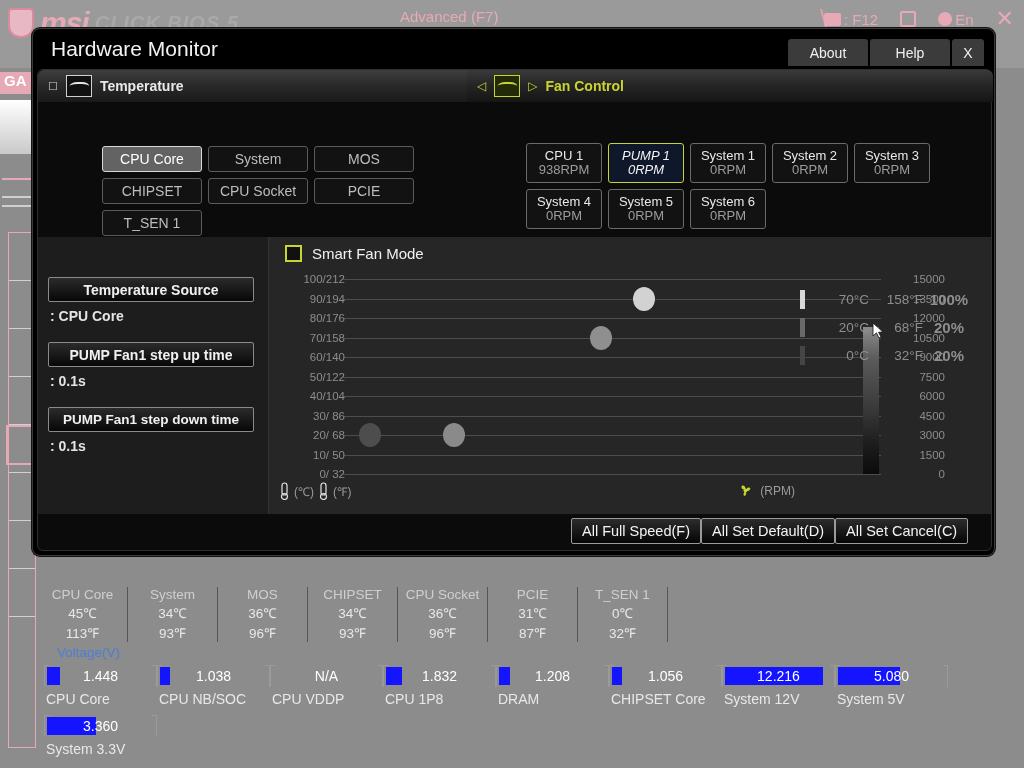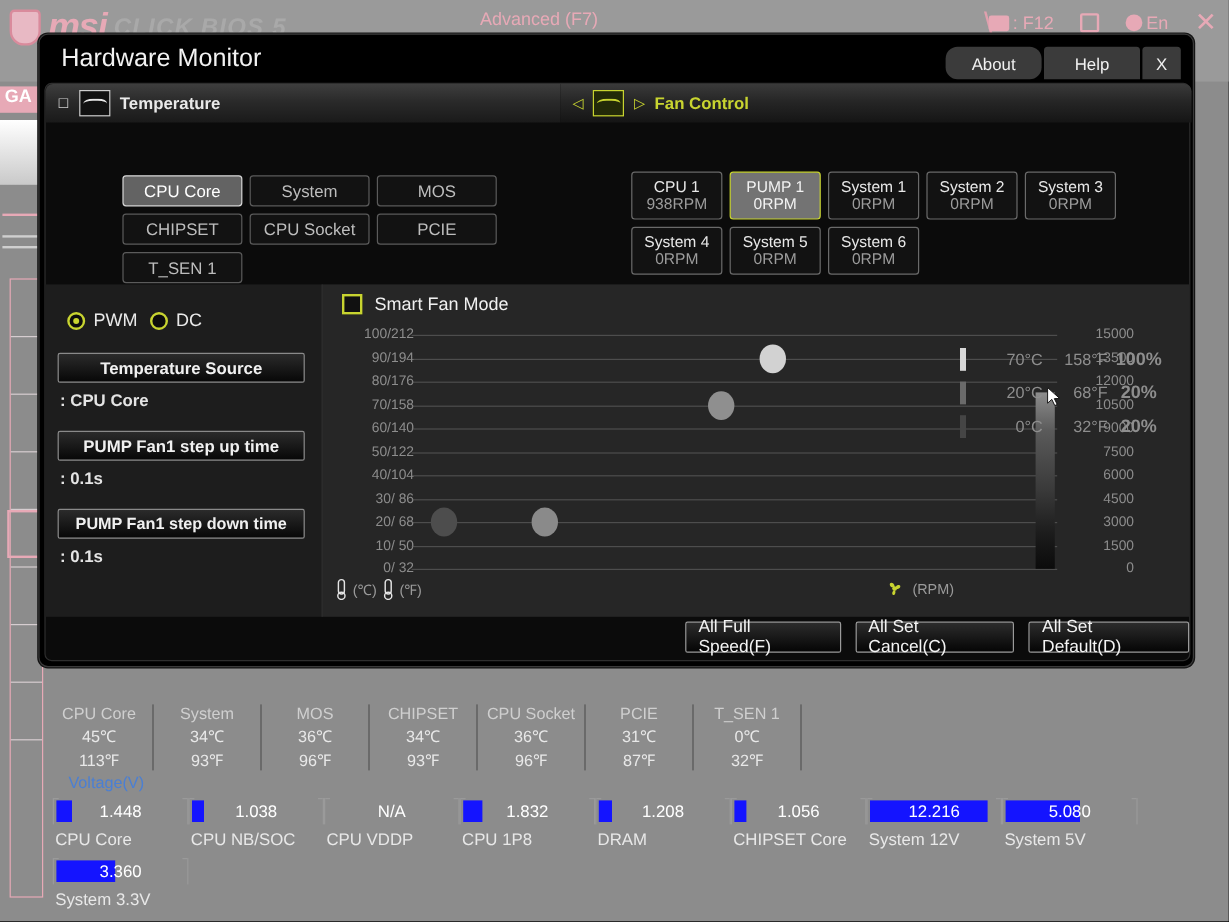--- a/index.html
+++ b/index.html
@@ -45,21 +45,21 @@
     background: #000; border: 1px solid #3a3a3a; border-radius: 8px;
     box-shadow: 0 0 0 1px #141414;
   }
   .dlg-title { position: absolute; left: 18px; top: 8px; font-size: 21px; color: #f2f2f2; }
   .titlebtns { position: absolute; right: 10px; top: 10px; display: flex; }
   .tbtn {
     height: 27px; background: #3b3b3b; color: #f0f0f0; font-size: 14px;
     display: flex; align-items: center; justify-content: center;
     border-radius: 3px 3px 0 0; margin-left: 2px;
   }
-  .tbtn.about { width: 80px; border-radius: 10px; }
+  .tbtn.about { width: 80px; }
   .tbtn.help { width: 80px; }
   .tbtn.close { width: 32px; }
 
   .panel {
     position: absolute; left: 4px; top: 40px; width: 955px; height: 482px;
     background: #0b0b0b; border: 1px solid #2e2e2e; border-radius: 6px;
   }
 
   
   .hdr-temp, .hdr-fan {
@@ -98,21 +98,21 @@
   .temp-chips .chip.sel { background: #636363; color: #ffffff; border-color: #d8d8d8; }
 
   .fan-chips { left: 488px; top: 73px; width: 470px; }
   .fan-chip {
     width: 76px; height: 40px; border: 1px solid #6a6a6a; background: #121212;
     display: flex; flex-direction: column; align-items: center; justify-content: center;
     border-radius: 3px; line-height: 1.05;
   }
   .fan-chip .n { font-size: 13px; color: #e8e8e8; }
   .fan-chip .r { font-size: 13px; color: #9c9c9c; }
-  .fan-chip.sel { background: #737373; border-color: #c8d430; }
+  .fan-chip.sel { background: #0f172a; border-color: #c8d430; font-style: italic; }
   .fan-chip.sel .n, .fan-chip.sel .r { color: #f2f2f2; }
 
   
   .body-split { position: absolute; left: 0; top: 167px; right: 0; bottom: 36px; display: flex; }
   .left-col {
     width: 231px; background: #1d1d1d; border-right: 1px solid #343434;
     padding: 22px 0 0 0;
   }
   .right-col { flex: 1; background: #262626; position: relative; }
 
@@ -168,21 +168,21 @@
   .ct-p { width: 52px; text-align: center; font-size: 15px; color: #8e8e8e; font-weight: bold; }
 
   .legend { position: absolute; left: 10px; right: 10px; bottom: 6px; height: 26px; }
   .lg-left { position: absolute; left: 0; top: 0; display: flex; align-items: center; gap: 4px; }
   .lg-right { position: absolute; right: 186px; top: 0; display: flex; align-items: center; gap: 6px; }
   .lg-txt { font-size: 12px; color: #9a9a9a; }
   .thermo { width: 11px; height: 18px; }
   .fanicn { width: 17px; height: 17px; }
 
   
-  .actions { position: absolute; left: 533px; bottom: 6px; display: flex; gap: 12px; }
+  .actions { position: absolute; left: 533px; bottom: 6px; display: flex; gap: 0; }
   .act {
     height: 26px; background: linear-gradient(180deg,#2c2c2c,#050505);
     border: 1px solid #9a9a9a; border-radius: 2px; color: #f4f4f4; font-size: 14.5px;
     display: flex; align-items: center; justify-content: center; padding: 0 10px;
   }
 
   
   .temps-strip {
     position: absolute; left: 38px; top: 588px; width: 950px; height: 52px;
     display: flex; align-items: center;
@@ -320,30 +320,20 @@
         </div>
         <div class="fan-chip">
           <span class="n">System 6</span>
           <span class="r">0RPM</span>
         </div>
       </div>
 
       <div class="body-split">
 
         <div class="left-col">
-          <div class="radios">
-            <div class="radio">
-              <span class="rdot on"></span>
-              <span class="rlabel">PWM</span>
-            </div>
-            <div class="radio">
-              <span class="rdot"></span>
-              <span class="rlabel">DC</span>
-            </div>
-          </div>
 
           <div class="setting">
             <div class="setting-btn">Temperature Source</div>
             <div class="setting-val">: CPU Core</div>
           </div>
 
           <div class="setting">
             <div class="setting-btn">PUMP Fan1 step up time</div>
             <div class="setting-val">: 0.1s</div>
           </div>
@@ -453,22 +443,22 @@
                 <path d="M7.5 10 C5 13, 8 15.5, 9 12.5 C9.8 10.2, 8.3 10, 7.5 10 Z" fill="#c8d430"></path>
               </svg>
               <span class="lg-txt">(RPM)</span>
             </div>
           </div>
         </div>
       </div>
 
       <div class="actions">
         <div class="act">All Full Speed(F)</div>
+        <div class="act">All Set Default(D)</div>
         <div class="act">All Set Cancel(C)</div>
-        <div class="act">All Set Default(D)</div>
       </div>
     </div>
   </div>
 
   <div class="temps-strip" id="tempstrip">
       <div class="tcell">
         <div class="nm">CPU Core</div>
         <div class="c">45℃</div>
         <div class="f">113℉</div>
       </div>

